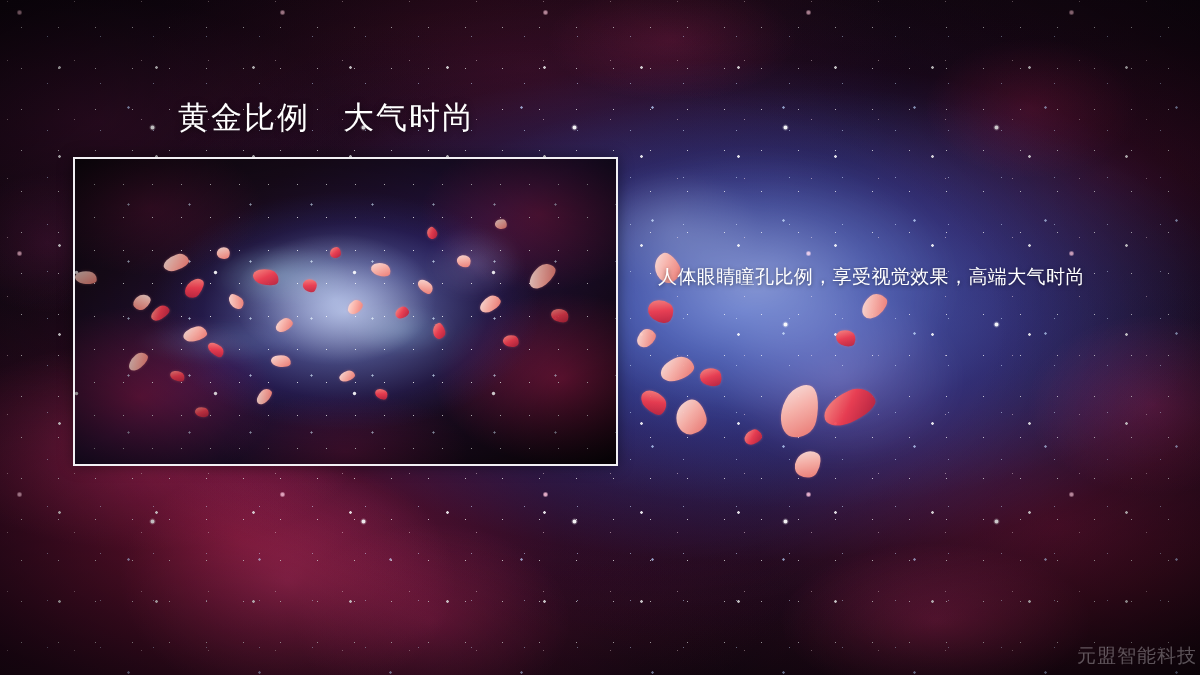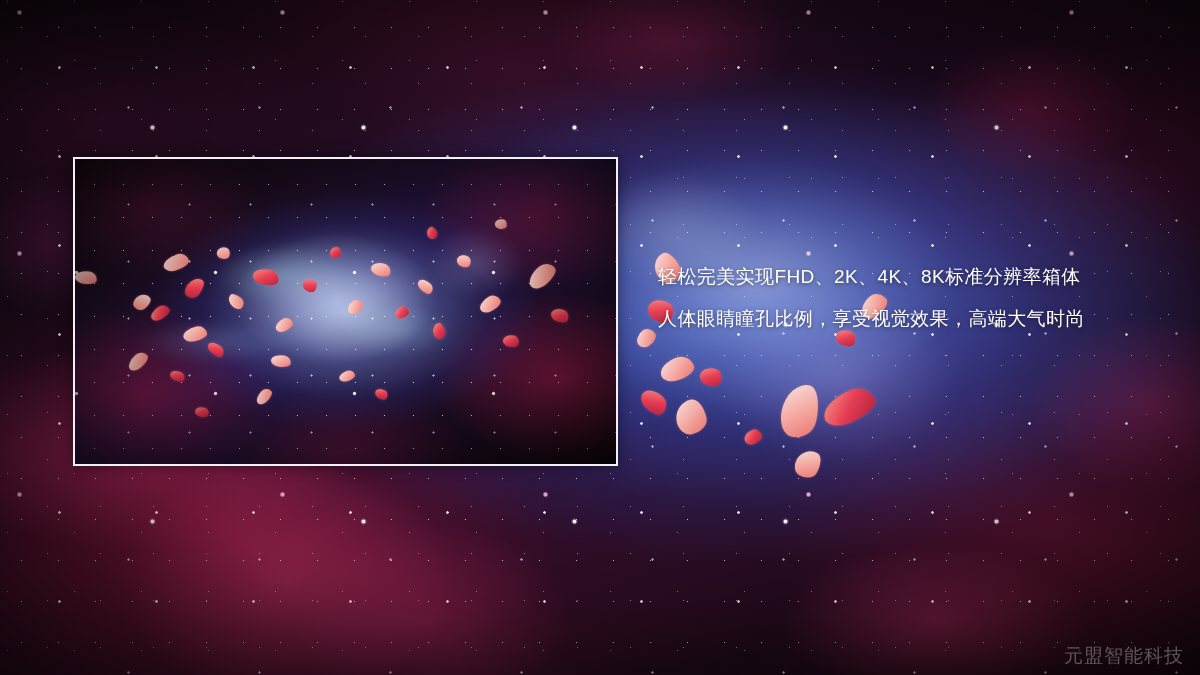--- a/index.html
+++ b/index.html
@@ -191,21 +191,21 @@
     font-size: 19px;
     line-height: 42px;
     letter-spacing: 0.4px;
     white-space: nowrap;
     text-shadow: 0 1px 4px rgba(0,0,0,0.50);
   }
 
   
   #watermark {
     position: absolute;
-    right: 16px;
+    right: 3px;
     bottom: 6px;
     font-size: 19px;
     letter-spacing: 1px;
     color: rgba(205,200,205,0.40);
   }
 </style>
 </head>
 <body>
 
 <div id="slide">
@@ -228,20 +228,21 @@
       <div class="petal pale" style="position: absolute; left: 782px; top: 384px; width: 36px; height: 54px; transform: rotate(12deg);"></div>
       <div class="petal deep" style="position: absolute; left: 822px; top: 392px; width: 54px; height: 30px; transform: rotate(-24deg);"></div>
       <div class="petal pale" style="position: absolute; left: 796px; top: 450px; width: 24px; height: 28px; transform: rotate(30deg);"></div>
       <div class="petal pale" style="position: absolute; left: 860px; top: 296px; width: 28px; height: 20px; transform: rotate(-40deg);"></div>
       <div class="petal deep" style="position: absolute; left: 836px; top: 330px; width: 20px; height: 16px; transform: rotate(24deg);"></div>
       <div class="petal deep" style="position: absolute; left: 744px; top: 430px; width: 18px; height: 14px; transform: rotate(-20deg);"></div>
     </div>
 
   <div class="bg-layer" id="bg-vignette"></div>
 
+  <div id="title">黄金比例　大气时尚</div>
 
   <div id="photo-frame">
     <div class="photo-layer" id="photo-base"></div>
     <div class="photo-layer" id="photo-wisps"></div>
     <div class="photo-layer" id="photo-stars"></div>
     <div id="petal-field">
         <div class="petal pale" style="position: absolute; left: 88px; top: 96px; width: 26px; height: 15px; transform: rotate(-18deg);"></div>
         <div class="petal deep" style="position: absolute; left: 112px; top: 118px; width: 15px; height: 22px; transform: rotate(38deg);"></div>
         <div class="petal pale" style="position: absolute; left: 0px; top: 112px; width: 22px; height: 13px; transform: rotate(8deg);"></div>
         <div class="petal pale" style="position: absolute; left: 142px; top: 88px; width: 13px; height: 12px; transform: rotate(20deg);"></div>
@@ -271,19 +272,18 @@
         <div class="petal deep" style="position: absolute; left: 300px; top: 230px; width: 13px; height: 10px; transform: rotate(34deg);"></div>
         <div class="petal pale" style="position: absolute; left: 180px; top: 232px; width: 18px; height: 11px; transform: rotate(-44deg);"></div>
         <div class="petal deep" style="position: absolute; left: 120px; top: 248px; width: 14px; height: 10px; transform: rotate(16deg);"></div>
         <div class="petal pale" style="position: absolute; left: 420px; top: 60px; width: 12px; height: 10px; transform: rotate(10deg);"></div>
         <div class="petal deep" style="position: absolute; left: 352px; top: 68px; width: 10px; height: 12px; transform: rotate(-24deg);"></div>
       </div>
     <div class="photo-layer" id="photo-vignette"></div>
   </div>
 
   <div id="body-text">
-    <div class="body-line">轻松完美实现FHD、2K、4K、8K标准分辨率箱体</div>
     <div class="body-line">人体眼睛瞳孔比例，享受视觉效果，高端大气时尚</div>
   </div>
 
   <div id="watermark">元盟智能科技</div>
 
 </div>
 
 </body></html>

